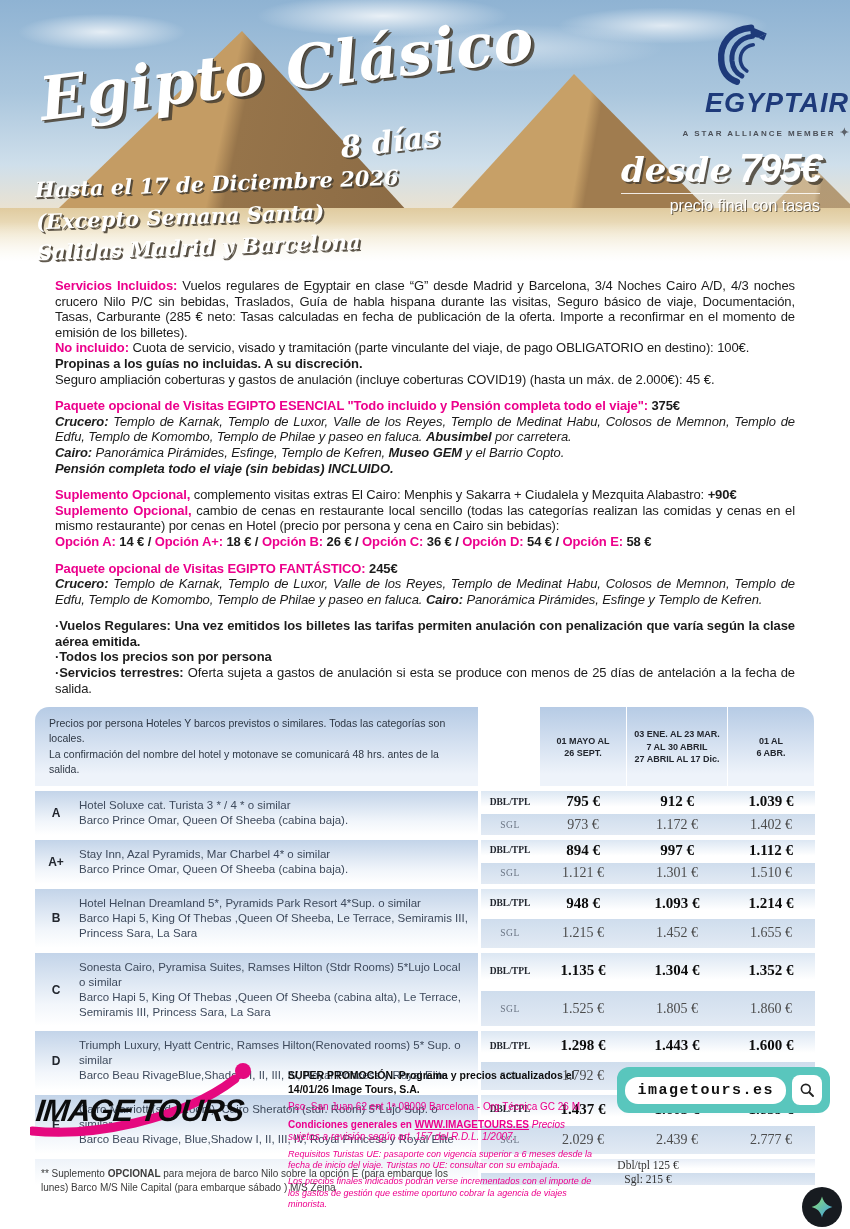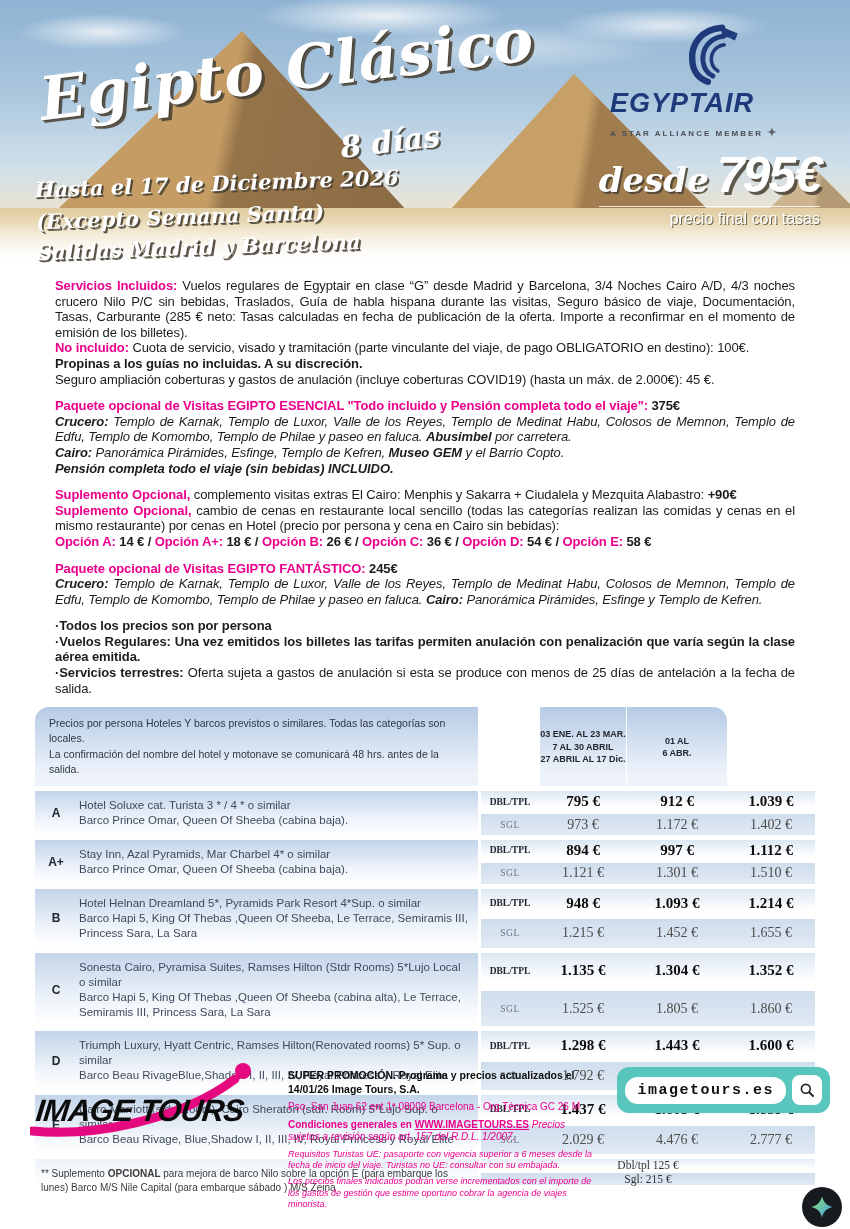--- a/index.html
+++ b/index.html
@@ -34,31 +34,31 @@
   .hero-title { position:absolute; left:38px; top:34px; font-size:60px; letter-spacing:1px;
     transform:rotate(-7deg); white-space:nowrap;
     text-shadow:3px 3px 0 rgba(72,64,50,.85), 1px 1px 0 rgba(72,64,50,.85); }
   .hero-sub { position:absolute; left:340px; top:124px; font-size:30px; transform:rotate(-7deg);
     text-shadow:2px 2px 0 rgba(72,64,50,.85); }
   .hero-dates { position:absolute; left:36px; top:168px; font-size:21px; line-height:1.5;
     transform:rotate(-2deg);
     text-shadow:2px 2px 0 rgba(72,64,50,.85), 1px 1px 0 rgba(72,64,50,.7); }
   .hero-dates > div { white-space:nowrap; }
 
-  .airline { position:absolute; right:30px; top:22px; width:210px; text-align:left; }
+  .airline { position:absolute; right:1px; top:22px; width:210px; text-align:right; }
   .falcon { display:block; margin:0 auto; }
   .airline-name { font-size:27px; font-weight:bold; font-style:italic; color:#1e3a7a;
     letter-spacing:1px; margin-top:2px; }
   .alliance { margin-top:7px; font-size:8px; color:#4b5058; letter-spacing:2px; font-weight:bold; }
   .alliance .star { color:#5a6068; font-size:11px; letter-spacing:0; }
 
   .price-block { position:absolute; right:30px; top:146px; text-align:right; color:#fff; }
   .desde { font-family:"DejaVu Serif", serif; font-style:italic; font-weight:bold; font-size:34px;
     margin-right:8px; text-shadow:2px 2px 0 rgba(72,64,50,.85);margin-top:36px; }
-  .amount { font-size:50px; font-weight:900; font-style:italic; letter-spacing:-2px;
+  .amount { font-size:40px; font-weight:900; font-style:italic; letter-spacing:-2px;
     text-shadow:3px 3px 0 rgba(72,64,50,.85); }
   .price-note { margin-top:2px; padding-top:3px; border-top:1px solid rgba(255,255,255,.85);
     font-size:16px; text-shadow:1px 1px 0 rgba(72,64,50,.8); }
 
   
   .content { padding:12px 55px 0 55px; font-size:13px; line-height:1.2; color:#1c1c1c;
     text-align:justify; letter-spacing:-0.1px; }
   .content p { margin:0; }
   .block { margin-bottom:11px; }
   .mag { color:#ec008c; }
@@ -193,35 +193,37 @@
         <span class="opt"><b class="mag">Opción A:</b><b> 14 €</b></span><span class="opt"><b class="mag">Opción A+:</b><b>  18 €</b></span><span class="opt"><b class="mag">Opción B:</b><b> 26 €</b></span><span class="opt"><b class="mag">Opción C:</b><b> 36 €</b></span><span class="opt"><b class="mag">Opción D:</b><b> 54 €</b></span><span class="opt"><b class="mag">Opción E:</b><b> 58 €</b></span>
       </p>
     </div>
 
     <div class="block">
       <p><b class="mag">Paquete opcional de Visitas EGIPTO FANTÁSTICO: </b><b>245€</b></p>
       <p class="it"><b class="bi">Crucero: </b><span>Templo de Karnak, Templo de Luxor,  Valle de los Reyes, Templo de Medinat Habu, Colosos de Memnon, Templo de Edfu, Templo de Komombo, Templo de Philae y paseo en faluca. </span><b class="bi">Cairo: </b><span>Panorámica Pirámides, Esfinge y Templo de Kefren.</span></p>
     </div>
 
     <div class="block notes">
+      <p>·Vuelos Regulares: Una vez emitidos los billetes las tarifas permiten anulación con penalización que varía según la clase aérea emitida.</p>
       <p>·Todos los precios son por persona</p>
-      <p>·Vuelos Regulares: Una vez emitidos los billetes las tarifas permiten anulación con penalización que varía según la clase aérea emitida.</p>
       <p><b>·Servicios terrestres: </b><span class="norm">Oferta sujeta a gastos de anulación si esta se produce con menos de 25 días de antelación a la fecha de  salida.</span></p>
     </div>
   </div>
 
   <div class="tbl">
 
     <div class="t-head">
       <div class="cl">
           <div class="intro">Precios por persona Hoteles Y barcos previstos o similares. Todas las categorías son locales.
 La confirmación del nombre del hotel y motonave se comunicará 48 hrs. antes de la salida.</div>
         </div>
       <div class="hd">
         <div></div>
+        <div>01 MAYO AL
+26 SEPT.</div>
         <div>03 ENE. AL 23 MAR.
 7 AL 30 ABRIL
 27 ABRIL AL 17 Dic.</div>
         <div>01 AL
 6 ABR.</div>
       </div>
     </div>
 
     <div class="t-row">
       <div class="cl">
@@ -354,21 +356,21 @@
       <div class="cr">
         <div class="sub dbl">
             <div class="rl">DBL/TPL</div>
             <div class="pv">1.437 €</div>
             <div class="pv">1.605 €</div>
             <div class="pv">1.859 €</div>
           </div>
         <div class="sub sgl">
             <div class="rl">SGL</div>
             <div class="pv">2.029 €</div>
-            <div class="pv">4.476 €</div>
+            <div class="pv">2.439 €</div>
             <div class="pv">2.777 €</div>
           </div>
       </div>
     </div>
 
     <div class="t-row">
       <div class="foot-left"><span>** Suplemento </span><b>OPCIONAL</b><span> para mejora de barco Nilo sobre la opción E (para embarque los lunes) Barco M/S Nile Capital (para embarque sábado ) M/S Zeina</span></div>
       <div class="cr">
         <div class="foot-cell a">Dbl/tpl 125 €</div>
         <div class="foot-cell b">Sgl: 215 €</div>

